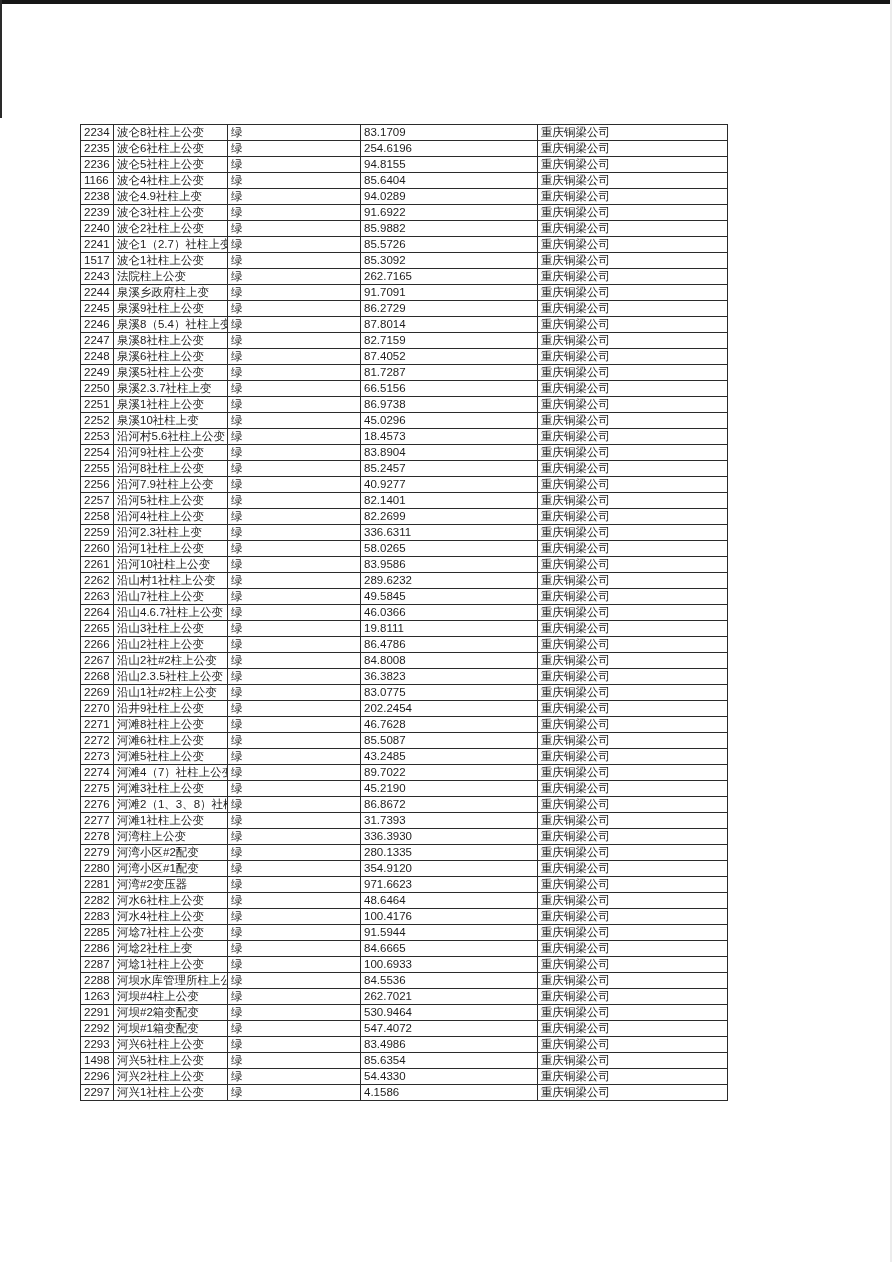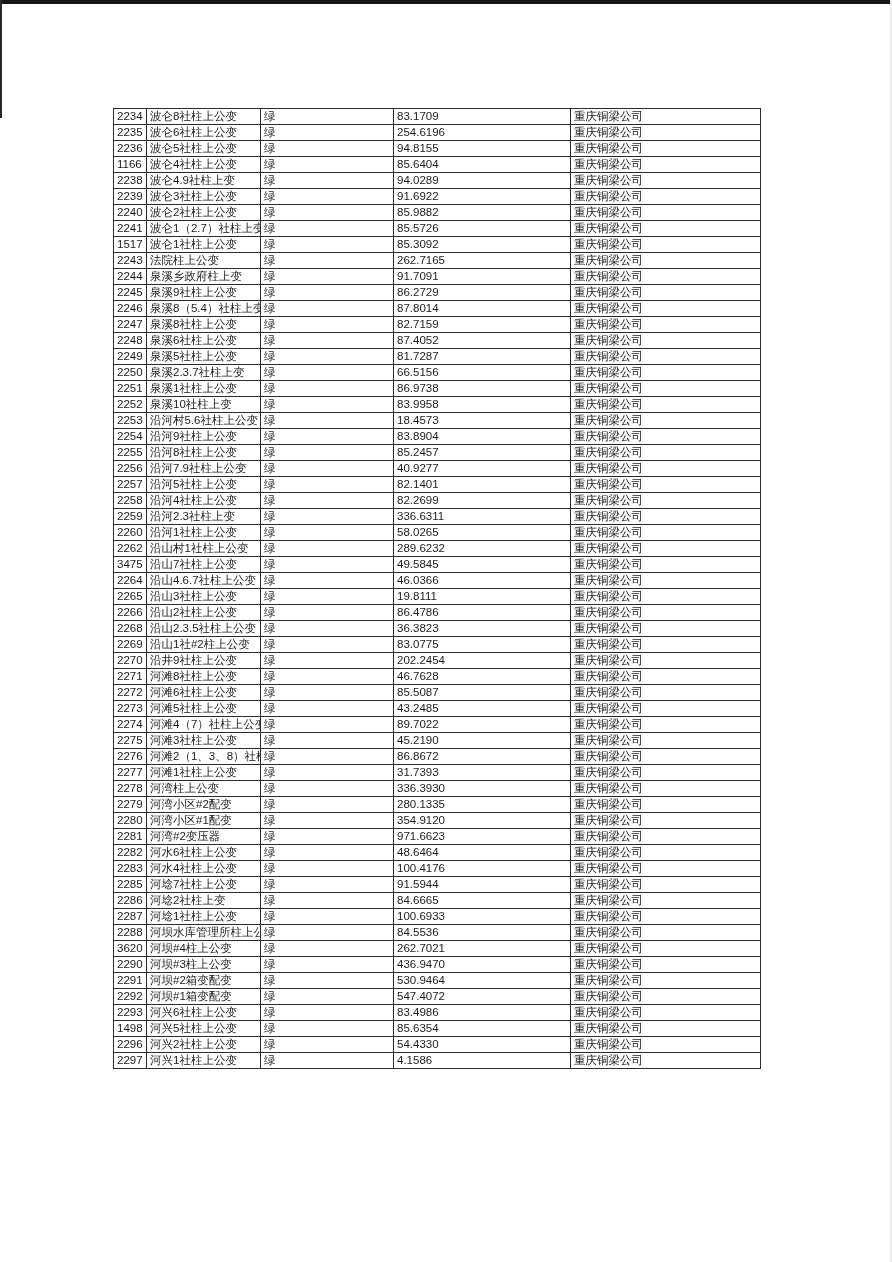--- a/index.html
+++ b/index.html
@@ -31,22 +31,21 @@
   }
   .right-edge {
     position: absolute;
     right: 0; top: 0;
     width: 2px; height: 1262px;
     background: #ececec;
   }
   .sheet {
     position: absolute;
     left: 80px;
-    top: 108px;
-    margin-left: 33px;
+    top: 124px;
   }
   table.grid {
     border-collapse: collapse;
     table-layout: fixed;
     width: 647px;
   }
   table.grid td {
     border: 1px solid #2b2b2b;
     height: 15px;
     line-height: 15px;
@@ -204,21 +203,21 @@
             <td class="c-id">2251</td>
             <td class="c-name">泉溪1社柱上公变</td>
             <td class="c-status">绿</td>
             <td class="c-value">86.9738</td>
             <td class="c-company">重庆铜梁公司</td>
           </tr>
           <tr>
             <td class="c-id">2252</td>
             <td class="c-name">泉溪10社柱上变</td>
             <td class="c-status">绿</td>
-            <td class="c-value">83.9958</td>
+            <td class="c-value">45.0296</td>
             <td class="c-company">重庆铜梁公司</td>
           </tr>
           <tr>
             <td class="c-id">2253</td>
             <td class="c-name">沿河村5.6社柱上公变</td>
             <td class="c-status">绿</td>
             <td class="c-value">18.4573</td>
             <td class="c-company">重庆铜梁公司</td>
           </tr>
           <tr>
@@ -264,28 +263,35 @@
             <td class="c-company">重庆铜梁公司</td>
           </tr>
           <tr>
             <td class="c-id">2260</td>
             <td class="c-name">沿河1社柱上公变</td>
             <td class="c-status">绿</td>
             <td class="c-value">58.0265</td>
             <td class="c-company">重庆铜梁公司</td>
           </tr>
           <tr>
+            <td class="c-id">2261</td>
+            <td class="c-name">沿河10社柱上公变</td>
+            <td class="c-status">绿</td>
+            <td class="c-value">83.9586</td>
+            <td class="c-company">重庆铜梁公司</td>
+          </tr>
+          <tr>
             <td class="c-id">2262</td>
             <td class="c-name">沿山村1社柱上公变</td>
             <td class="c-status">绿</td>
             <td class="c-value">289.6232</td>
             <td class="c-company">重庆铜梁公司</td>
           </tr>
           <tr>
-            <td class="c-id">3475</td>
+            <td class="c-id">2263</td>
             <td class="c-name">沿山7社柱上公变</td>
             <td class="c-status">绿</td>
             <td class="c-value">49.5845</td>
             <td class="c-company">重庆铜梁公司</td>
           </tr>
           <tr>
             <td class="c-id">2264</td>
             <td class="c-name">沿山4.6.7社柱上公变</td>
             <td class="c-status">绿</td>
             <td class="c-value">46.0366</td>
@@ -299,20 +305,27 @@
             <td class="c-company">重庆铜梁公司</td>
           </tr>
           <tr>
             <td class="c-id">2266</td>
             <td class="c-name">沿山2社柱上公变</td>
             <td class="c-status">绿</td>
             <td class="c-value">86.4786</td>
             <td class="c-company">重庆铜梁公司</td>
           </tr>
           <tr>
+            <td class="c-id">2267</td>
+            <td class="c-name">沿山2社#2柱上公变</td>
+            <td class="c-status">绿</td>
+            <td class="c-value">84.8008</td>
+            <td class="c-company">重庆铜梁公司</td>
+          </tr>
+          <tr>
             <td class="c-id">2268</td>
             <td class="c-name">沿山2.3.5社柱上公变</td>
             <td class="c-status">绿</td>
             <td class="c-value">36.3823</td>
             <td class="c-company">重庆铜梁公司</td>
           </tr>
           <tr>
             <td class="c-id">2269</td>
             <td class="c-name">沿山1社#2柱上公变</td>
             <td class="c-status">绿</td>
@@ -439,31 +452,24 @@
             <td class="c-company">重庆铜梁公司</td>
           </tr>
           <tr>
             <td class="c-id">2288</td>
             <td class="c-name">河坝水库管理所柱上公变</td>
             <td class="c-status">绿</td>
             <td class="c-value">84.5536</td>
             <td class="c-company">重庆铜梁公司</td>
           </tr>
           <tr>
-            <td class="c-id">3620</td>
+            <td class="c-id">1263</td>
             <td class="c-name">河坝#4柱上公变</td>
             <td class="c-status">绿</td>
             <td class="c-value">262.7021</td>
-            <td class="c-company">重庆铜梁公司</td>
-          </tr>
-          <tr>
-            <td class="c-id">2290</td>
-            <td class="c-name">河坝#3柱上公变</td>
-            <td class="c-status">绿</td>
-            <td class="c-value">436.9470</td>
             <td class="c-company">重庆铜梁公司</td>
           </tr>
           <tr>
             <td class="c-id">2291</td>
             <td class="c-name">河坝#2箱变配变</td>
             <td class="c-status">绿</td>
             <td class="c-value">530.9464</td>
             <td class="c-company">重庆铜梁公司</td>
           </tr>
           <tr>

